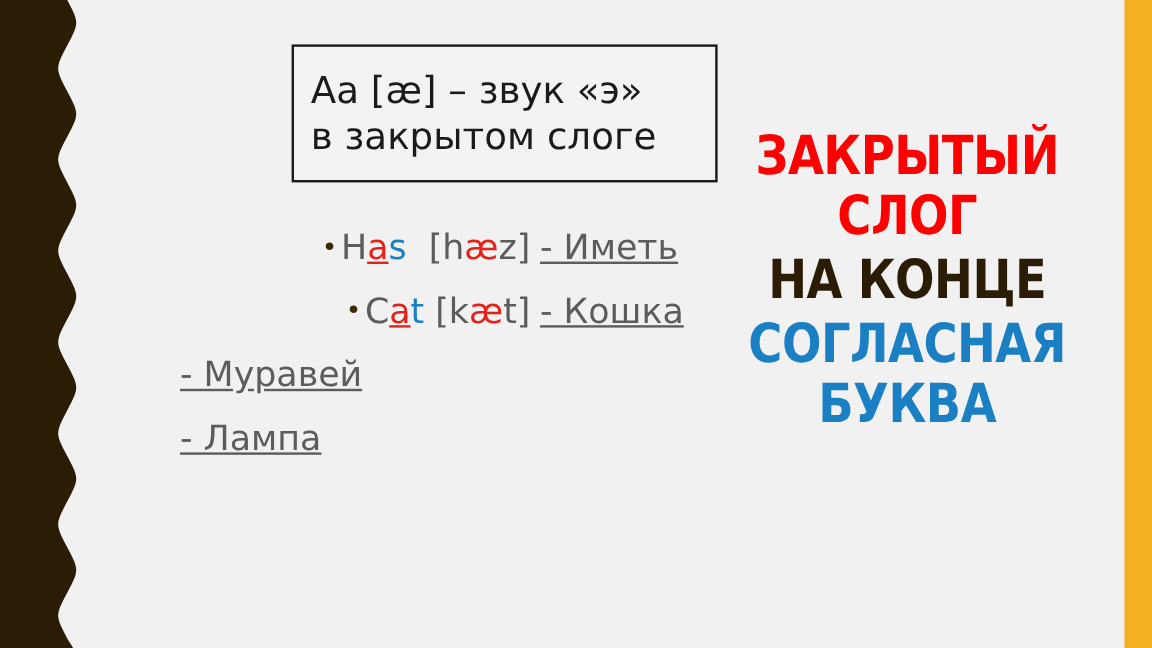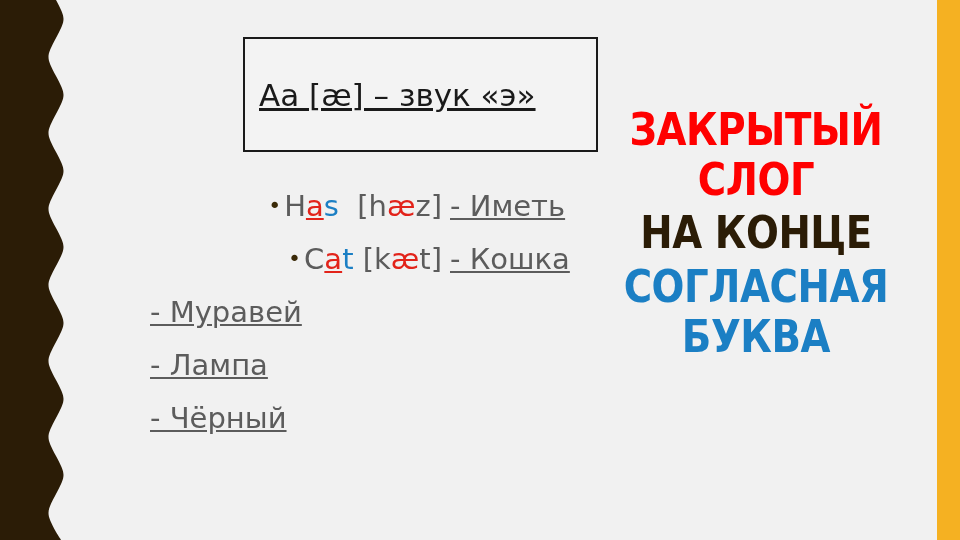--- a/index.html
+++ b/index.html
@@ -61,21 +61,20 @@
     justify-content: center;
     z-index: 3;
   }
   .title-line {
     font-size: 31px;
     line-height: 1.22;
     color: #1A1A1A;
     letter-spacing: 0px;
     white-space: nowrap;
     font-family: "DejaVu Sans", "Liberation Sans", sans-serif;
-    text-decoration: underline;
   }
 
   
   .word-list {
     position: absolute;
     left: 150px;
     top: 180px;
     width: 470px;
     z-index: 3;
   }
@@ -162,20 +161,21 @@
                C46,513 46,513 56,532
                C59,537 60,538 61,540
                L0,540 Z" fill="#2B1C06"></path>
     </svg>
   </div>
 
   <div class="right-band" style="background:#F5B122;"></div>
 
   <div class="title-box">
     <div class="title-line">Aa [æ] – звук «э»</div>
+    <div class="title-line">в закрытом слоге</div>
   </div>
 
   <div class="word-list">
 
     <div class="word-row">
       <div class="row-left">
         <span class="bullet">•</span><span class="word"><span class="ch-gray">H</span><span class="ch-red">a</span><span class="ch-blue">s</span></span>&nbsp;&nbsp;<span class="word"><span class="ch-gray">[h</span><span class="ch-red-nu">æ</span><span class="ch-gray">z]</span></span>
       </div>
       <div class="row-right">- Иметь</div>
     </div>
@@ -190,21 +190,20 @@
 
     <div class="word-row">
       <div class="row-right">- Муравей</div>
     </div>
 
     <div class="word-row">
       <div class="row-right">- Лампа</div>
     </div>
 
     <div class="word-row">
-      <div class="row-right">- Чёрный</div>
     </div>
 
   </div>
 
   <div class="heading-block">
     <div class="hl hl-red">ЗАКРЫТЫЙ</div>
     <div class="hl hl-red hl-gap-1">СЛОГ</div>
     <div class="hl hl-brown hl-gap-2">НА КОНЦЕ</div>
     <div class="hl hl-blue hl-gap-2">СОГЛАСНАЯ</div>
     <div class="hl hl-blue hl-gap-1">БУКВА</div>

